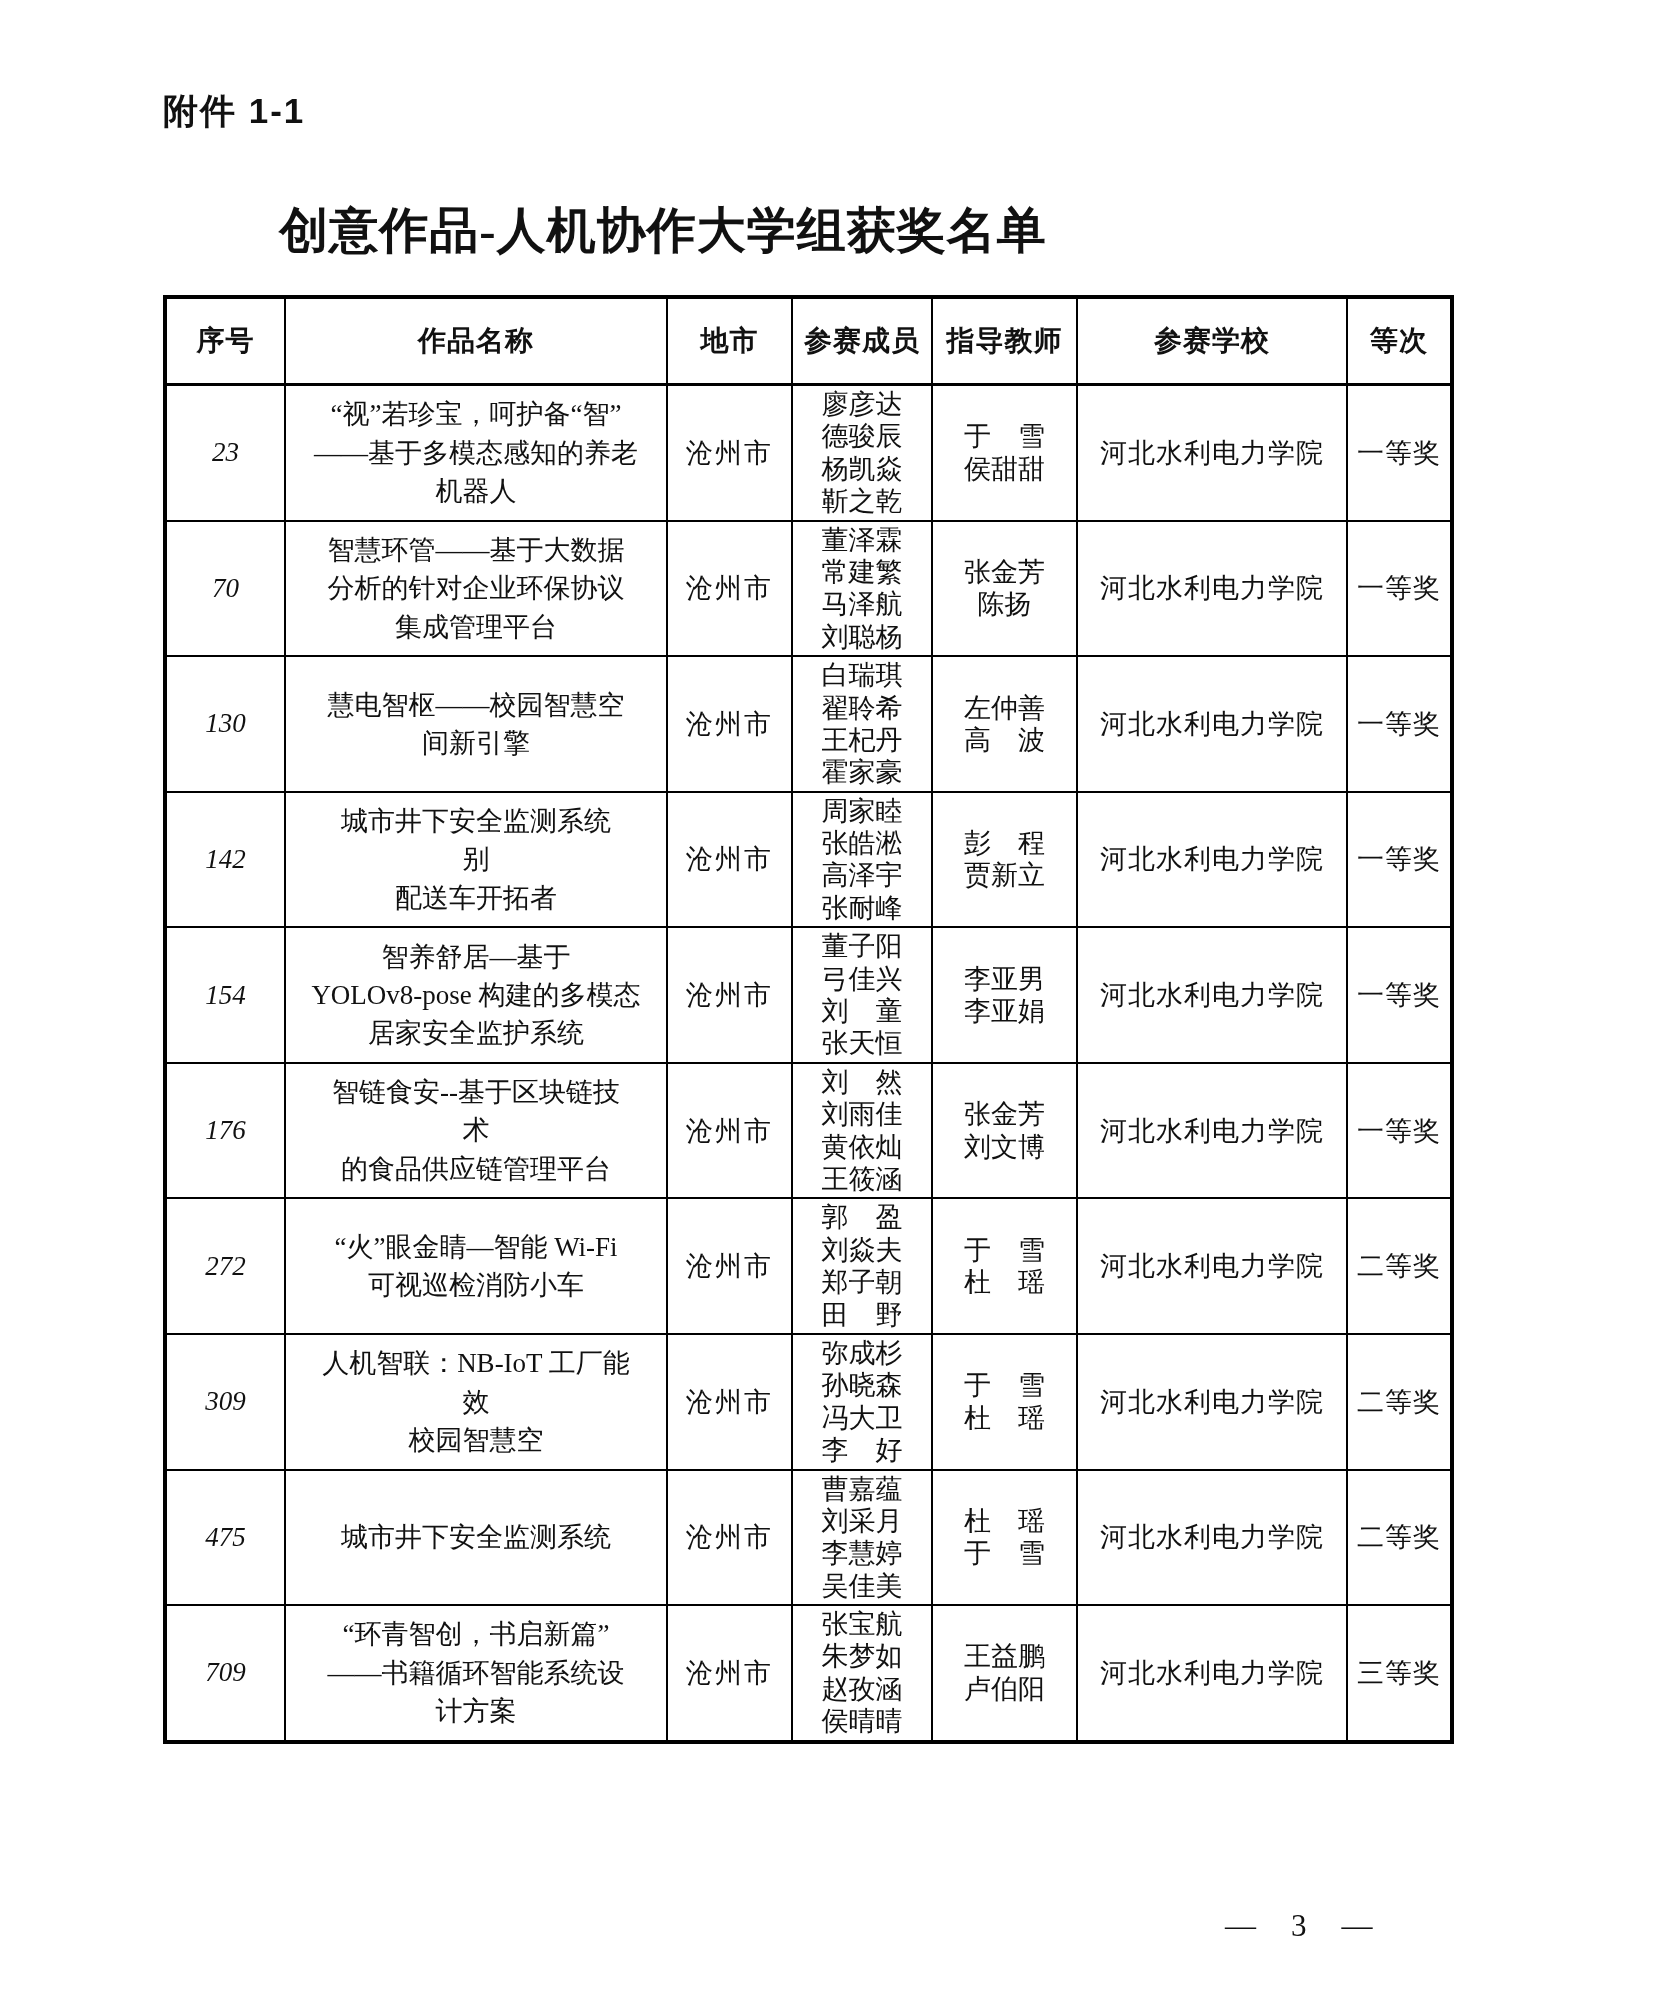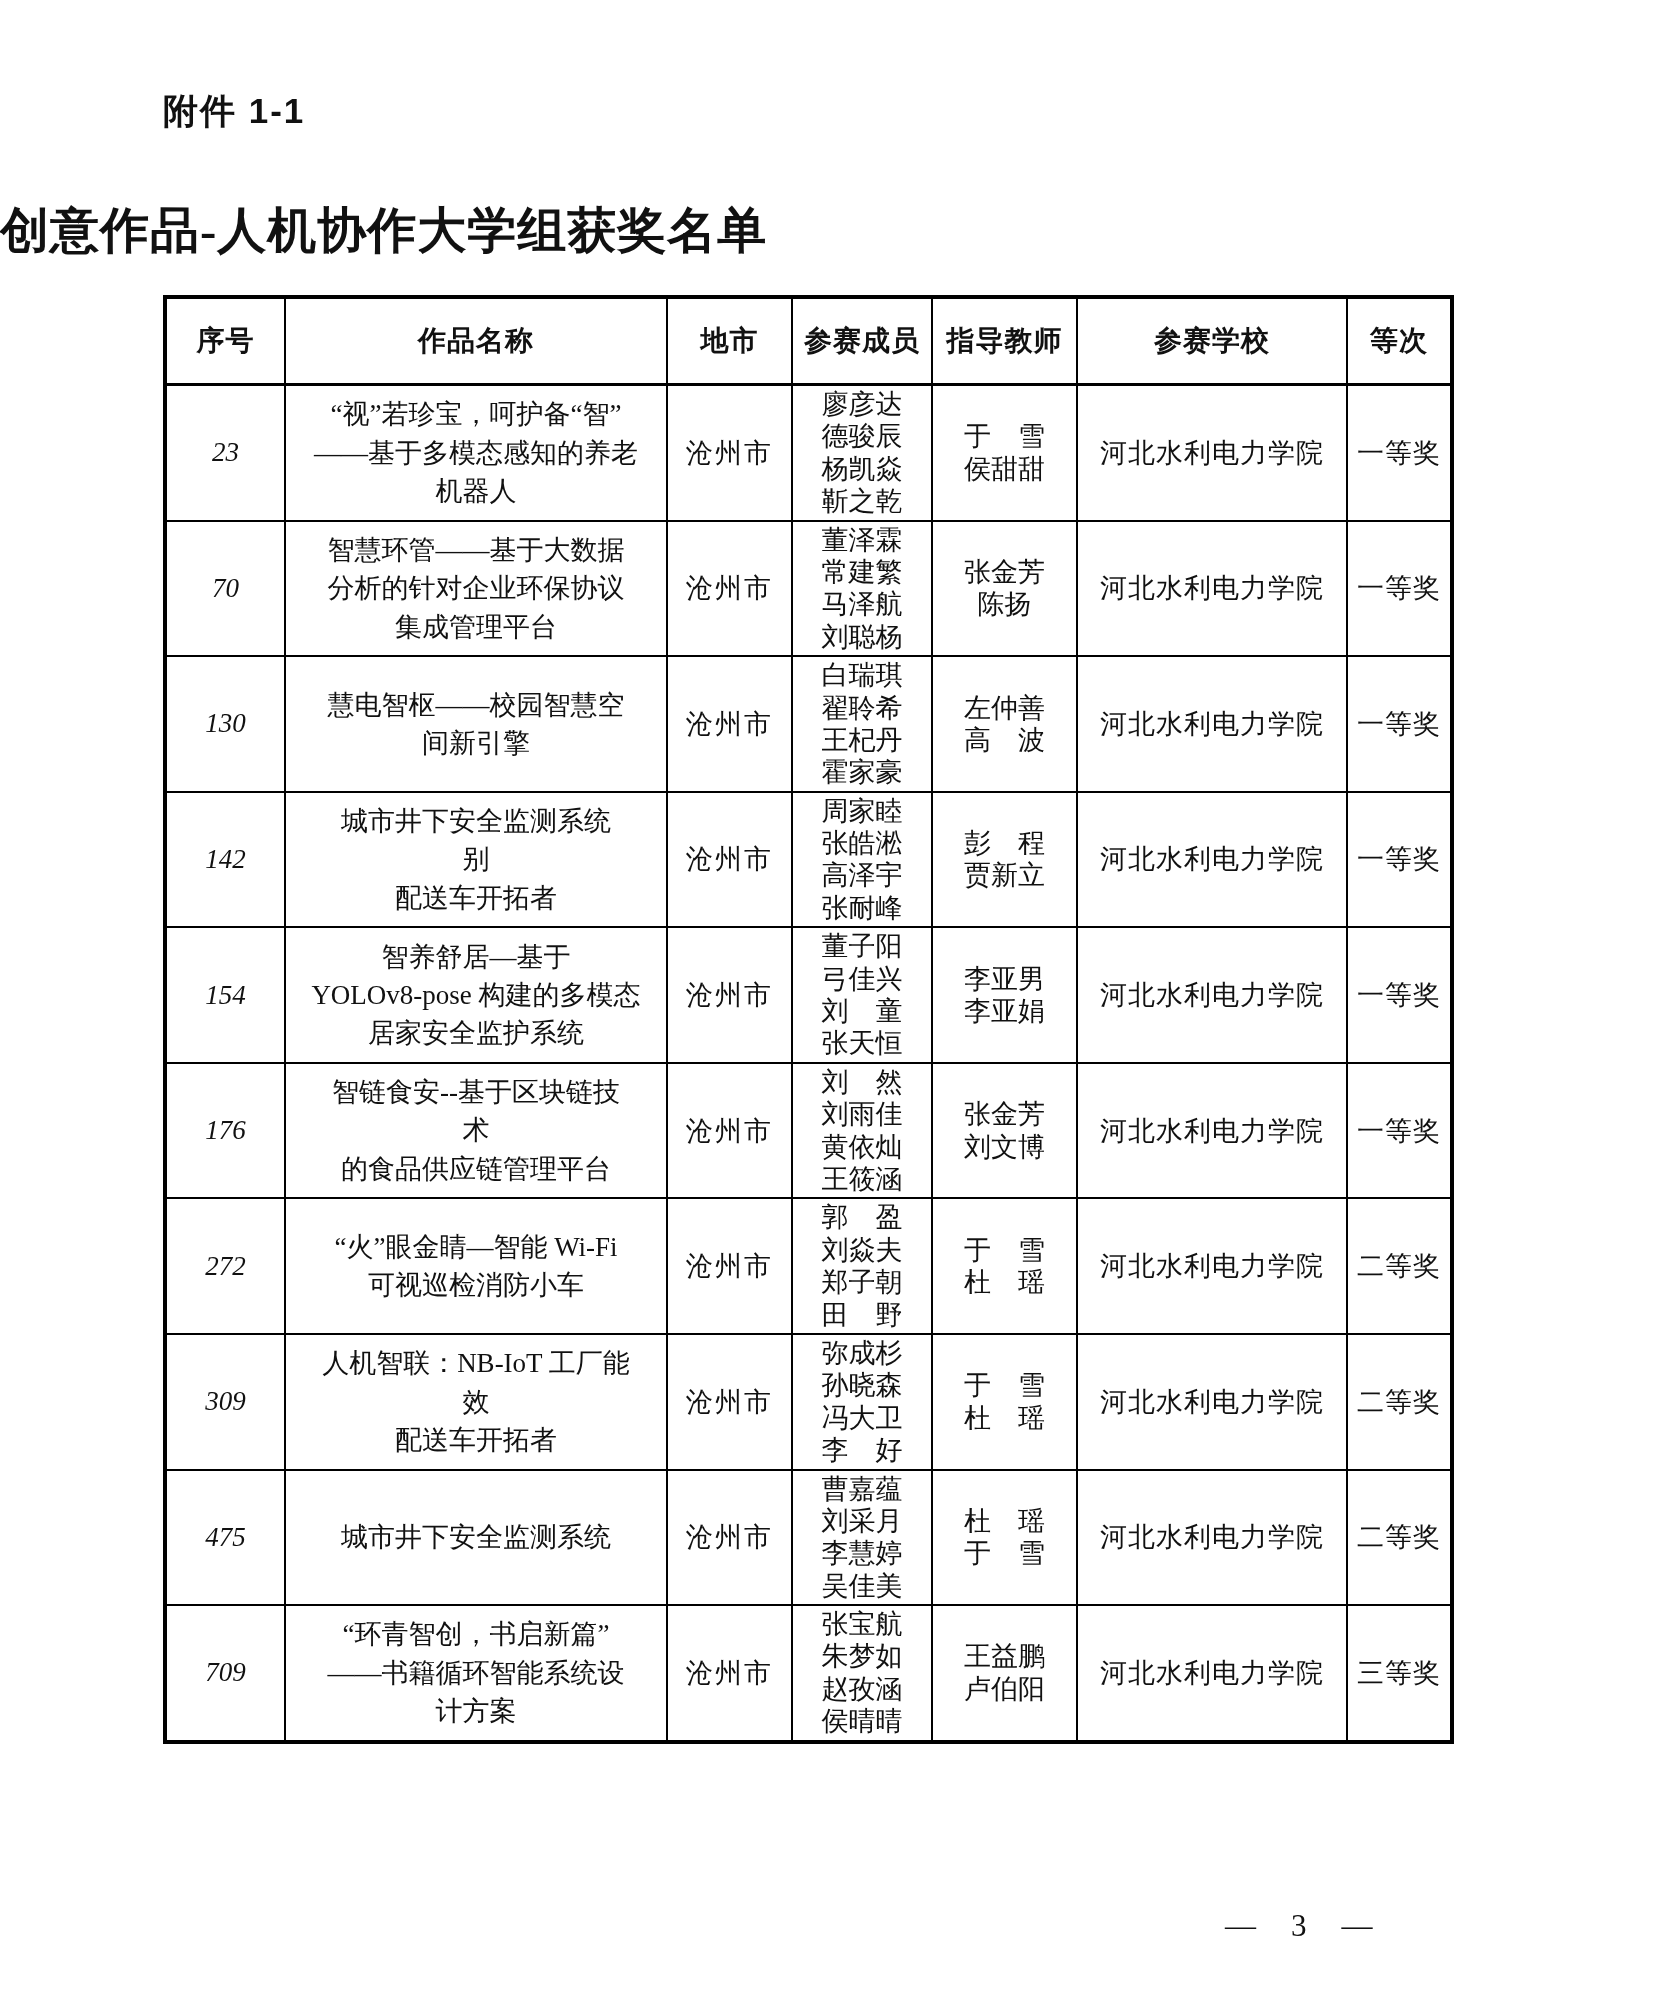--- a/index.html
+++ b/index.html
@@ -19,25 +19,25 @@
     left: 163px;
     top: 88px;
     font-family: Liberation Sans, sans-serif;
     font-weight: 700;
     font-size: 35px;
     letter-spacing: 2px;
     white-space: pre;
   }
   .doc-title {
     position: absolute;
-    left: 0;
+    left: 16px;
     top: 198px;
     width: 1294px;
     margin: 0;
-    text-align: left;
+    text-align: center;
     font-family: "Liberation Serif", "DejaVu Serif", serif;
     font-weight: 700;
     font-size: 49px;
     letter-spacing: 1px;
     white-space: pre;
   }
   table.awards {
     position: absolute;
     left: 163px;
     top: 295px;
@@ -231,21 +231,21 @@
 田　野</td>
         <td class="c-teachers">于　雪
 杜　瑶</td>
         <td class="c-school">河北水利电力学院</td>
         <td class="c-award">二等奖</td>
       </tr>
       <tr>
         <td class="c-id">309</td>
         <td class="c-name">人机智联：NB-IoT 工厂能
 效
-配送车开拓者</td>
+校园智慧空</td>
         <td class="c-city">沧州市</td>
         <td class="c-members">弥成杉
 孙晓森
 冯大卫
 李　好</td>
         <td class="c-teachers">于　雪
 杜　瑶</td>
         <td class="c-school">河北水利电力学院</td>
         <td class="c-award">二等奖</td>
       </tr>

